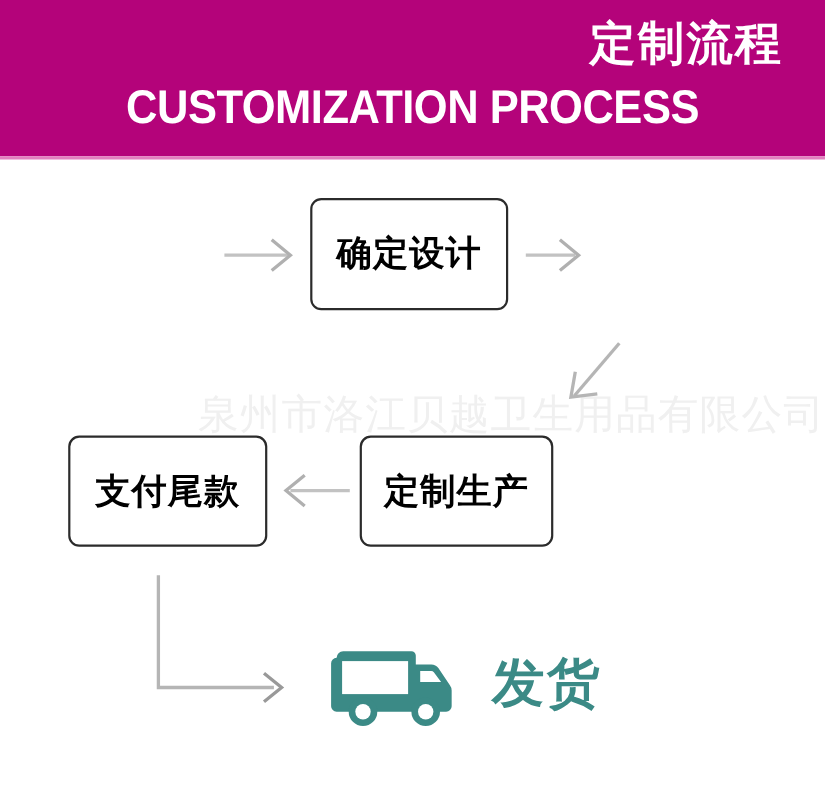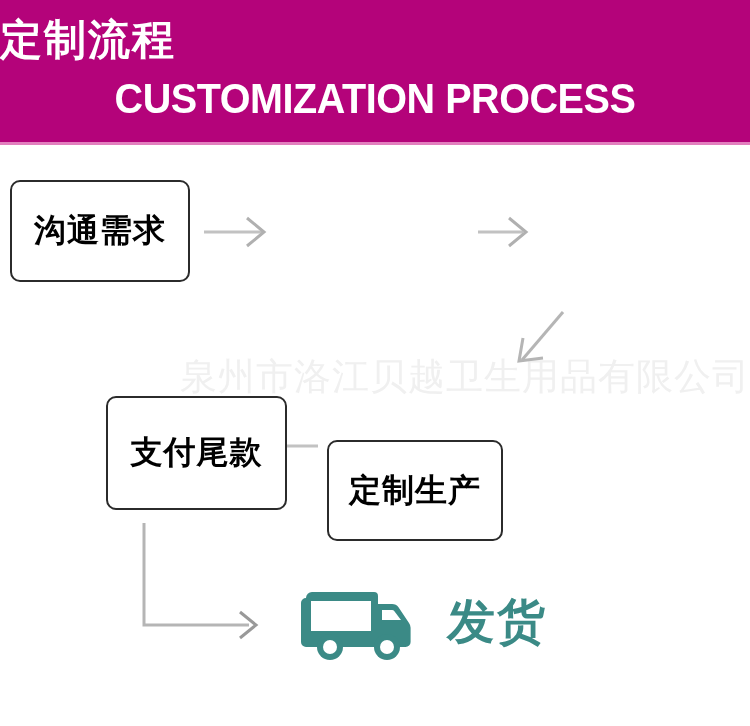--- a/index.html
+++ b/index.html
@@ -37,27 +37,28 @@
     top: 142px;
     width: 750px;
     height: 3px;
     background: #e27fbe;
   }
   .header-title-cn {
     position: absolute;
     left: 0;
     top: 14px;
     width: 676px;
-    text-align: left;
+    text-align: right;
     color: #ffffff;
     font-size: 42px;
     font-weight: bold;
     letter-spacing: 2px;
     line-height: 52px;
     font-family: "DejaVu Sans", "Liberation Sans", sans-serif;
+    padding-left: 36px;
   }
   .header-title-en {
     position: absolute;
     left: 0;
     top: 71px;
     width: 750px;
     text-align: center;
     color: #ffffff;
     font-size: 43px;
     font-weight: bold;
@@ -97,22 +98,22 @@
     font-size: 32px;
     font-weight: bold;
     letter-spacing: 1px;
     font-family: "DejaVu Sans", "Liberation Sans", sans-serif;
   }
   .pbox-label { display: block; }
 
   #box-1 { left: 10px;  top: 180px; width: 180px; height: 102px; }
   #box-2 { left: 282px; top: 180px; width: 180px; height: 102px; }
   #box-3 { left: 543px; top: 180px; width: 178px; height: 102px; }
-  #box-4 { left: 62px;  top: 396px; width: 181px; height: 114px; margin-left: 44px; }
-  #box-5 { left: 327px; top: 396px; width: 176px; height: 101px; margin-top: 44px; }
+  #box-4 { left: 62px;  top: 396px; width: 181px; height: 101px; }
+  #box-5 { left: 327px; top: 396px; width: 176px; height: 101px; }
 
   
   .arrow-layer {
     position: absolute;
     left: 0;
     top: 0;
     width: 750px;
     height: 726px;
     pointer-events: none;
   }
@@ -170,22 +171,22 @@
       <line x1="318" y1="446" x2="264" y2="446" stroke="#c2c2c2" stroke-width="3"></line>
       <polyline points="277,432 260,446 277,460" fill="none" stroke="#b0b0b0" stroke-width="3"></polyline>
     </g>
 
     <g>
       <polyline points="144,523 144,625 249,625" fill="none" stroke="#b5b5b5" stroke-width="3"></polyline>
       <polyline points="240,612 256,625 240,638" fill="none" stroke="#999999" stroke-width="3"></polyline>
     </g>
   </svg>
 
-  <div class="pbox" id="box-1">
-    <span class="pbox-label">沟通需求</span>
+  <div class="pbox" id="box-2">
+    <span class="pbox-label">确定设计</span>
   </div>
 
   <div class="pbox" id="box-4">
     <span class="pbox-label">支付尾款</span>
   </div>
   <div class="pbox" id="box-5">
     <span class="pbox-label">定制生产</span>
   </div>
 
   <svg class="ship-truck" viewBox="0 0 120 78" xmlns="http://www.w3.org/2000/svg">

